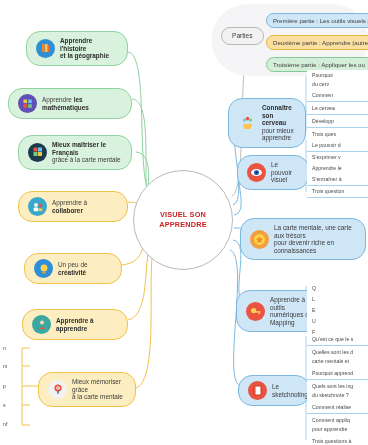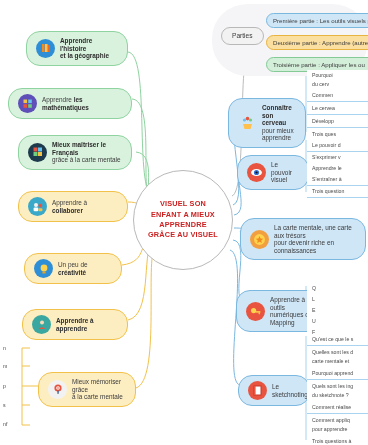--- a/index.html
+++ b/index.html
@@ -154,23 +154,21 @@
     <path d="M306,140 L306,192" fill="none" stroke="#a9d3ee" stroke-width="1"></path>
     <path d="M302,165 L306,165" fill="none" stroke="#a9d3ee" stroke-width="1"></path>
     <path d="M306,286 L306,330" fill="none" stroke="#a9d3ee" stroke-width="1"></path>
     <path d="M300,304 L306,304" fill="none" stroke="#a9d3ee" stroke-width="1"></path>
     <path d="M306,336 L306,440" fill="none" stroke="#a9d3ee" stroke-width="1"></path>
     <path d="M298,385 L306,385" fill="none" stroke="#a9d3ee" stroke-width="1"></path>
   </svg>
 
   <div id="center-node">
     <span>VISUEL SON</span>
-    <span>ENFANT A MIEUX</span>
     <span>APPRENDRE</span>
-    <span>GRÂCE AU VISUEL</span>
   </div>
 
   <div class="node green" style="left:26px; top:31px; width:102px;">
     <span class="icon" style="background:#2f8fd6;">
       <svg width="12" height="12" viewBox="0 0 12 12">
           <rect x="2" y="2" width="2.6" height="8" fill="#f08c1e"></rect>
           <rect x="5" y="2" width="2.6" height="8" fill="#ffc04d"></rect>
           <rect x="8" y="3" width="1.8" height="7" fill="#f06a1e"></rect>
         </svg>
     </span>

